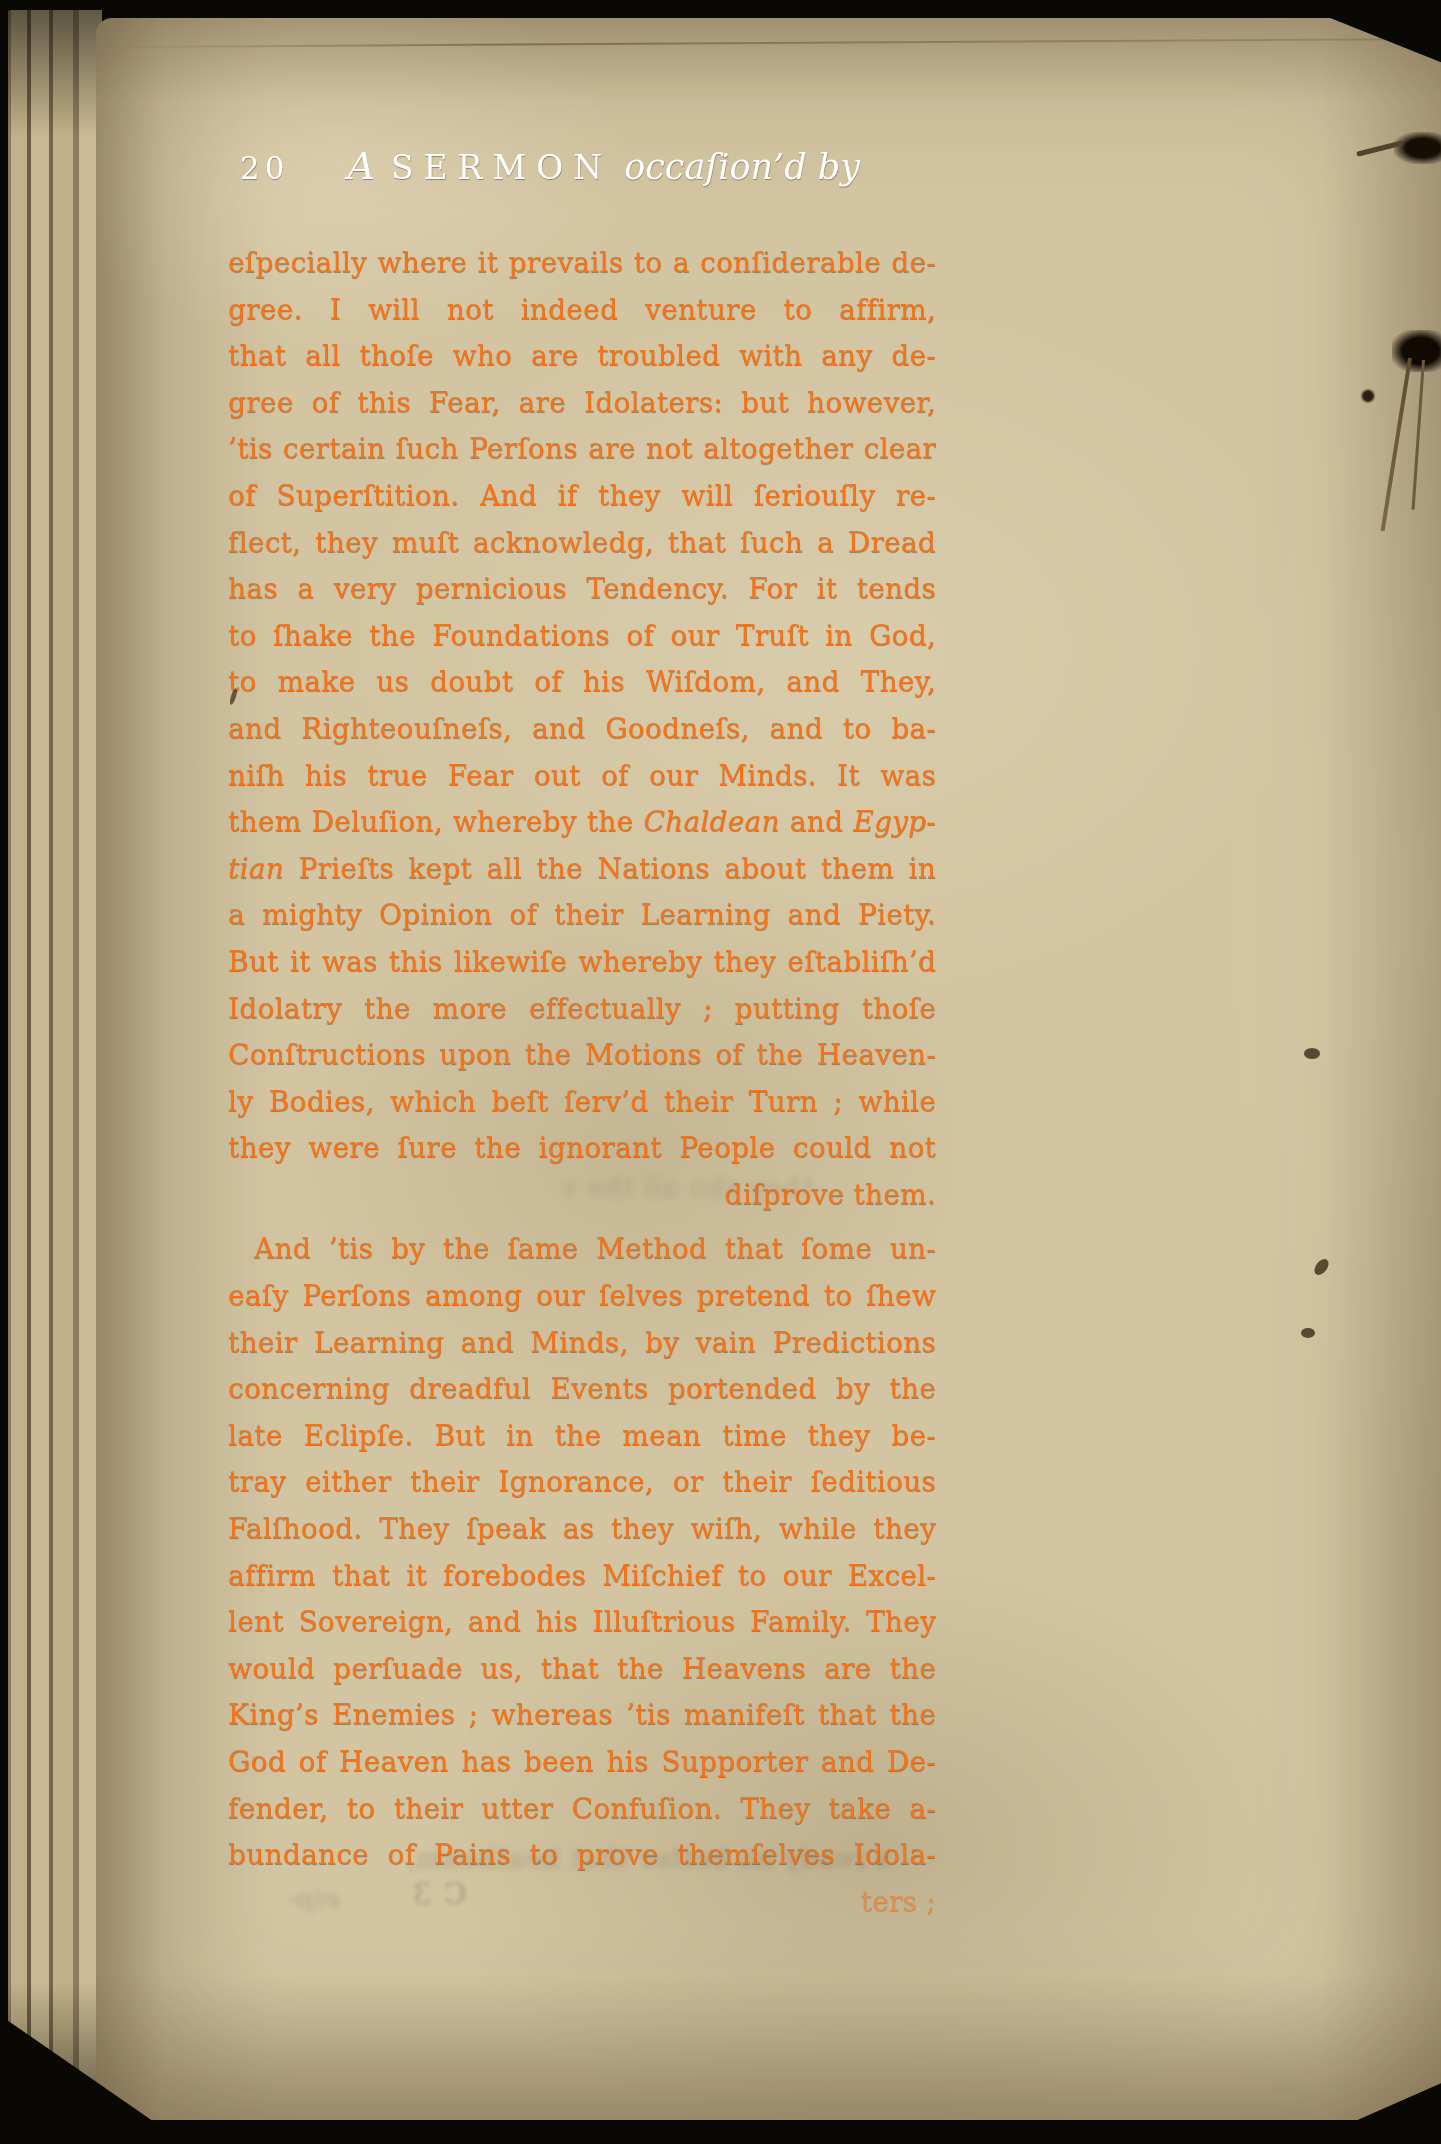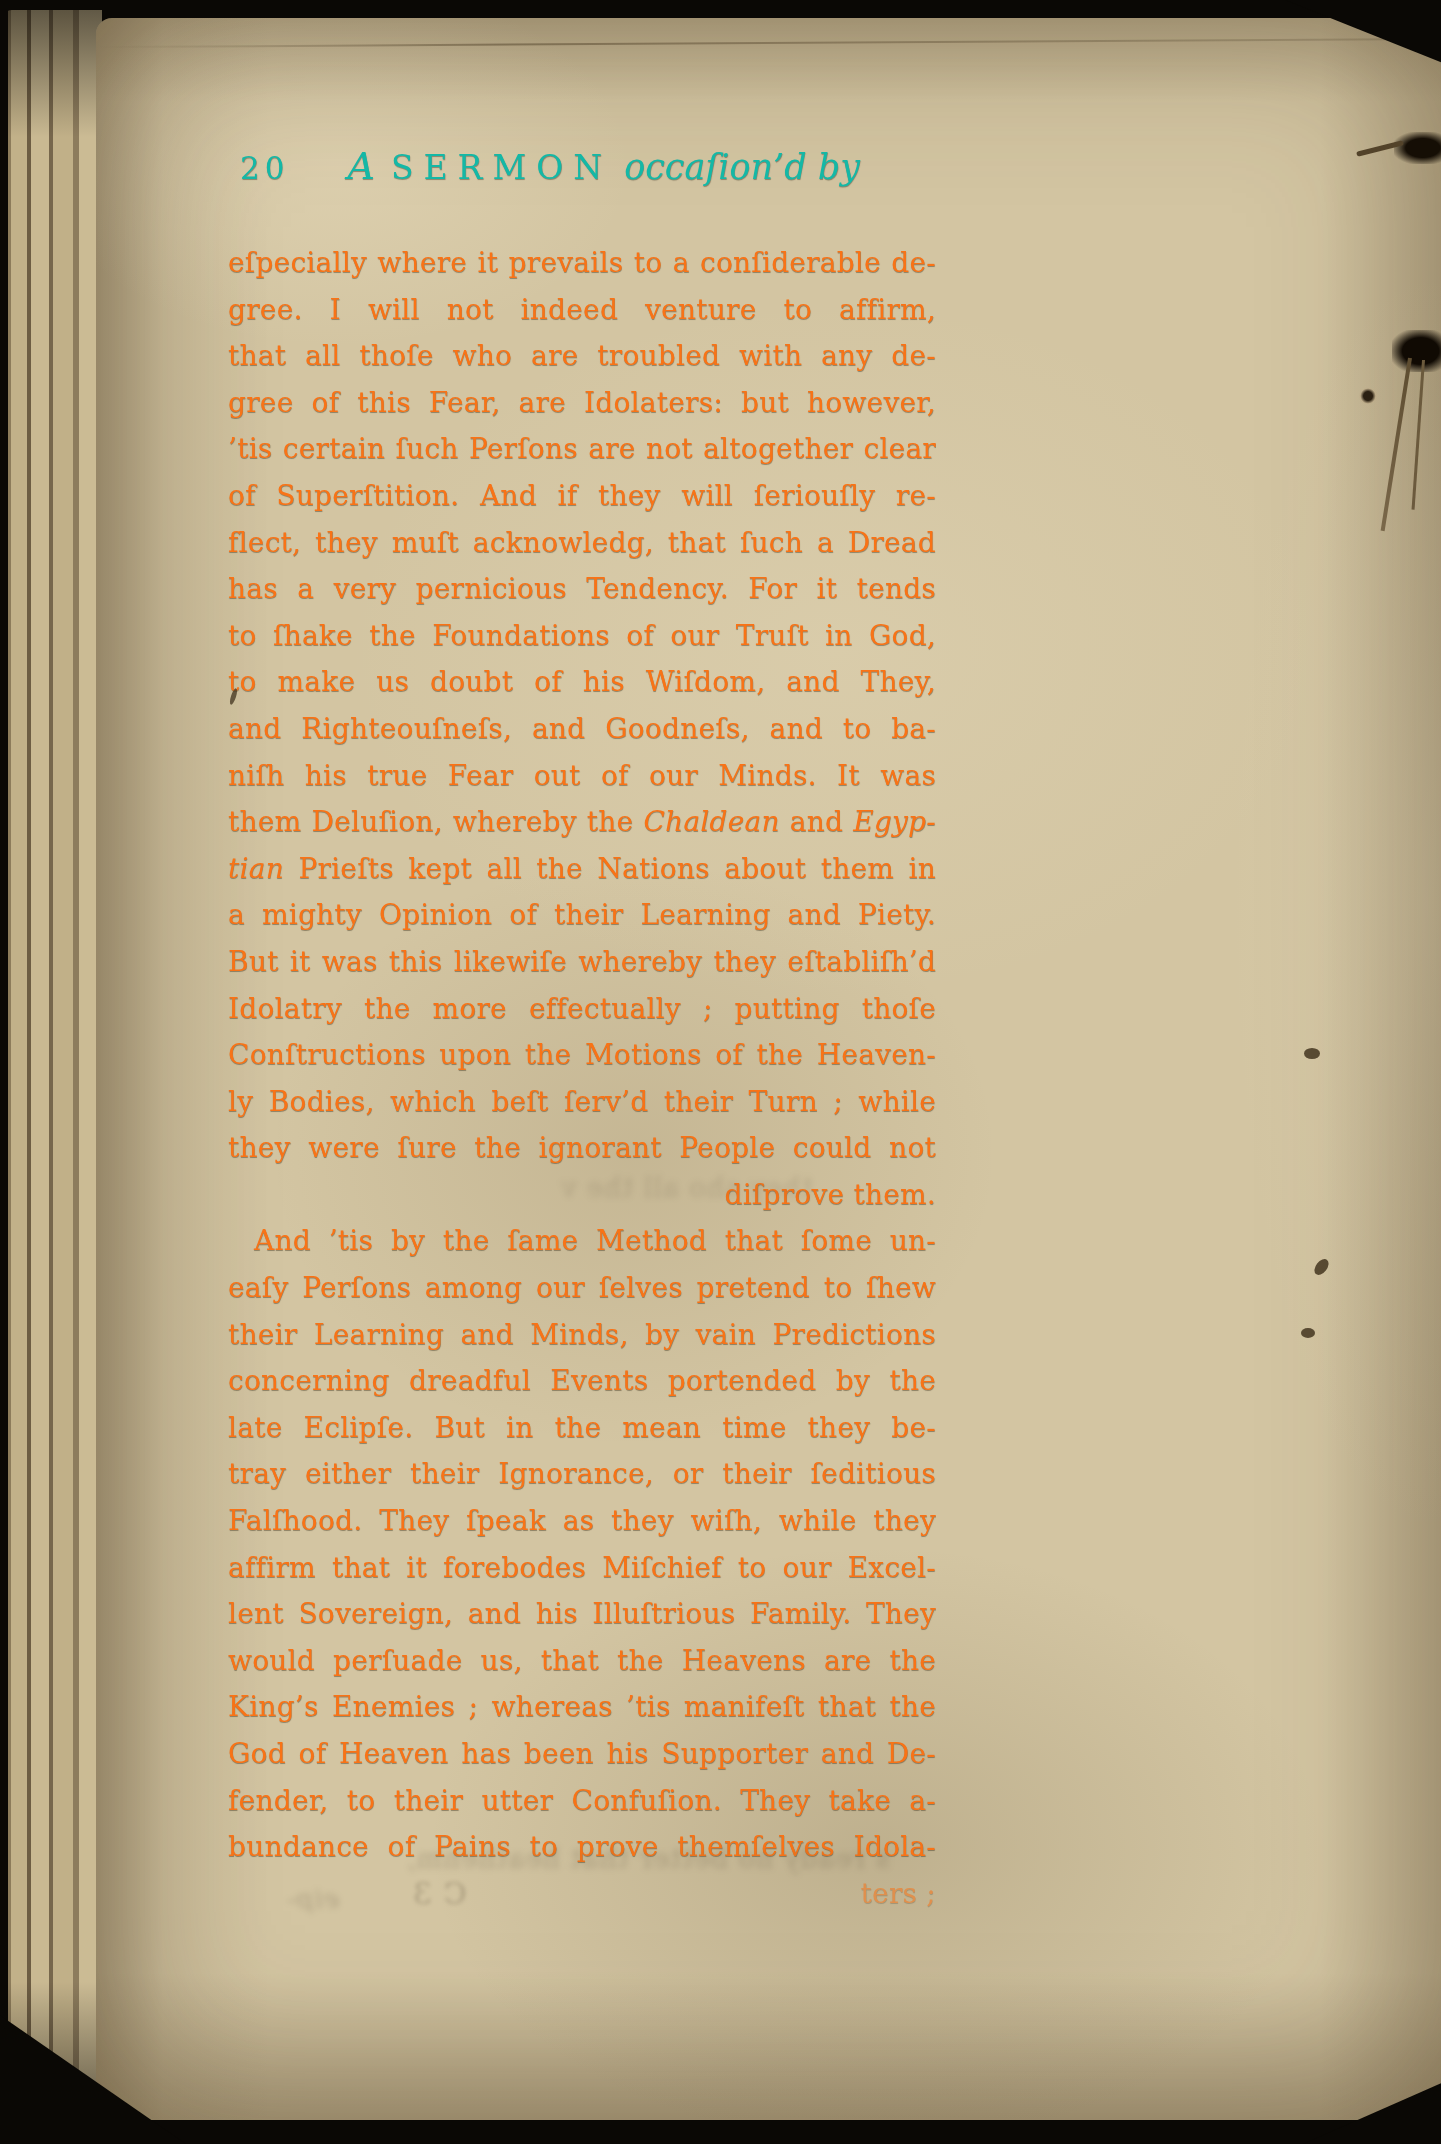--- a/index.html
+++ b/index.html
@@ -69,39 +69,39 @@
   .holeC{position:absolute;left:1358px;top:388px;width:20px;height:16px;border-radius:50%;
     background:radial-gradient(circle,#2b2012 35%,rgba(190,170,135,.55) 60%,rgba(190,170,135,0) 75%);}
   .speck{position:absolute;border-radius:50%;background:#3a2c17;opacity:.8;}
   .sp1{left:1304px;top:1048px;width:16px;height:11px;}
   .sp2{left:1316px;top:1258px;width:11px;height:18px;transform:rotate(38deg);}
   .sp3{left:1301px;top:1328px;width:14px;height:10px;}
   .sp4{left:231px;top:688px;width:5px;height:17px;transform:rotate(18deg);background:#4a3c26;}
   
   .header{
     position:absolute;left:240px;top:124px;width:710px;
-    display:flex;align-items:baseline;color:#14b8a6;
+    display:flex;align-items:baseline;color:#ffffff;
     text-shadow:.4px .6px .8px rgba(58,49,34,.45);
   }
   .pgnum{font-size:31px;letter-spacing:5px;margin-right:58px;}
   .hA{font-style:italic;font-size:38px;margin-right:16px;}
   .hS{font-size:33px;letter-spacing:10px;margin-right:12px;margin-top:24px;}
   .hI{font-style:italic;font-size:35px;}
   
   .text-col{
     position:absolute;left:228px;top:240px;width:708px;
     font-size:28px;line-height:46.6px;color:#f97316;
     letter-spacing:.25px;
     text-shadow:.3px .5px .7px rgba(60,48,26,.45);
   }
   .bline{height:46.6px;overflow:hidden;text-align:justify;}
   .bline::after{content:"";display:inline-block;width:100%;}
   .nojust{text-align:right;}
   .nojust::after{content:none;}
-  .indent{text-indent:26px;}
+  .indent{text-indent:26px;margin-top:8px;}
   .em{font-style:italic;}
   .catch{padding-left:562px;opacity:.55;filter:blur(.4px);}
   
   .ghost{position:absolute;transform:scaleX(-1);filter:blur(3px);
     color:#6e614a;font-size:27px;letter-spacing:1px;white-space:nowrap;}
   .g1{left:560px;top:1172px;opacity:.25;}
   .g2{left:250px;top:1843px;opacity:.34;width:640px;}
   .g3{left:412px;top:1876px;opacity:.38;font-size:30px;filter:blur(2.2px);}
   .g4{left:286px;top:1884px;opacity:.35;font-size:26px;font-style:italic;}
 </style>

